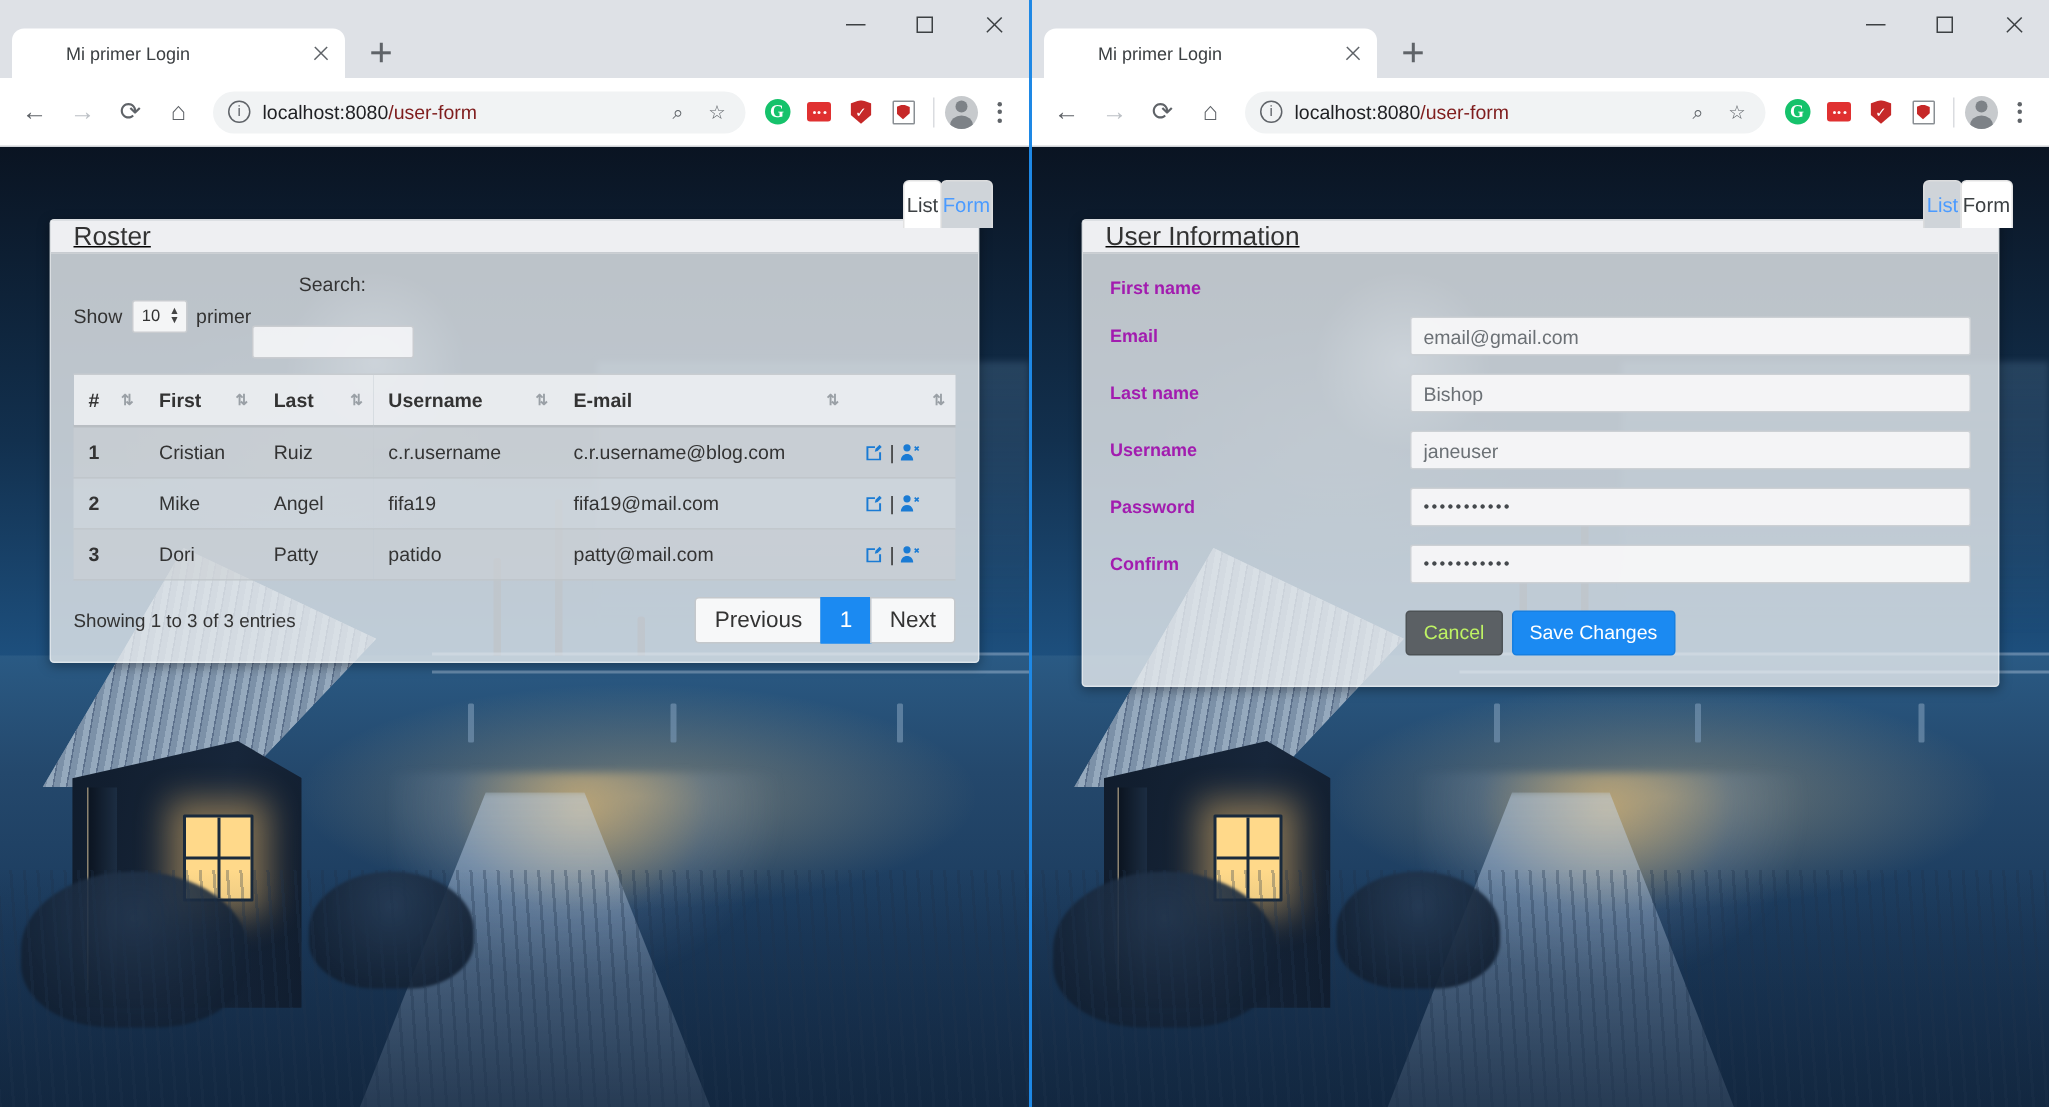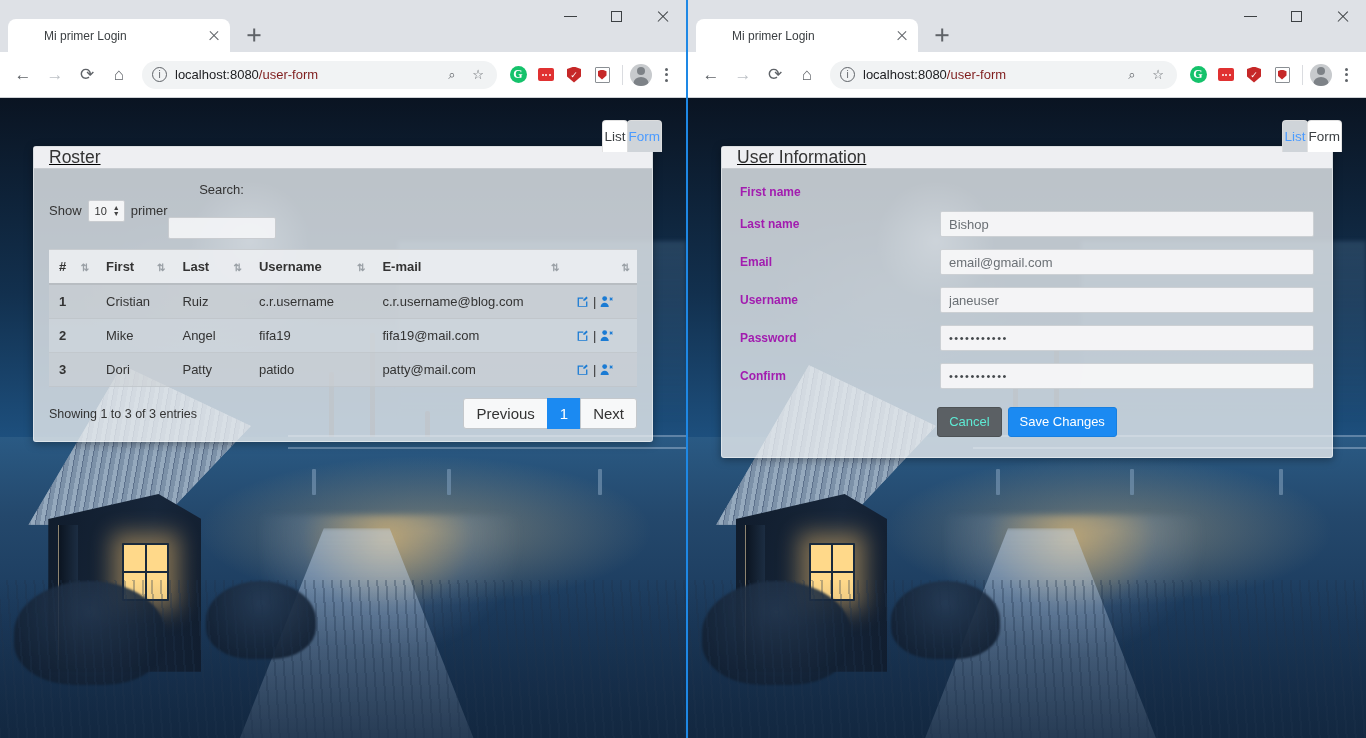--- a/index.html
+++ b/index.html
@@ -315,21 +315,21 @@
     border: 1px solid rgba(200,204,208,.9); border-radius: 2px;
     font-size: 13px; color: #6b7075; padding: 0 8px;
     font-family: "Liberation Sans", sans-serif;
   }
   .finput.pw { letter-spacing: 1.5px; font-size: 11px; color: #44484c; }
   .fbtns { display: flex; justify-content: center; gap: 6px; margin-top: 18px; }
   .btn {
     font-size: 13px; padding: 6px 11px; border-radius: 3px; cursor: pointer;
     border: 1px solid transparent; line-height: 1.2;
   }
-  .btn-default { background: #5b6064; color: #5eead4; border-color: #4d5255; }
+  .btn-default { background: #5b6064; color: #bef264; border-color: #4d5255; }
   .btn-primary { background: #1b8af2; color: #fff; border-color: #177fe0; }
 </style>
 </head>
 <body>
 
 <div class="desktop">
 
   <div class="window left">
 
     <div class="tabstrip">
@@ -625,26 +625,26 @@
       <div class="panel">
         <div class="panel-heading">
           <div class="panel-title">User Information</div>
         </div>
         <div class="form-body">
 
           <div class="frow">
             <div class="flabel">First name</div>
           </div>
           <div class="frow">
+            <div class="flabel">Email</div>
+            <input class="finput" value="email@gmail.com" style="">
+          </div>
+          <div class="frow">
             <div class="flabel">Last name</div>
             <input class="finput" value="Bishop" style="">
-          </div>
-          <div class="frow">
-            <div class="flabel">Email</div>
-            <input class="finput" value="email@gmail.com" style="">
           </div>
           <div class="frow">
             <div class="flabel">Username</div>
             <input class="finput" value="janeuser" style="">
           </div>
           <div class="frow">
             <div class="flabel">Password</div>
             <input class="finput pw" value="•••••••••••" style="">
           </div>
           <div class="frow">

